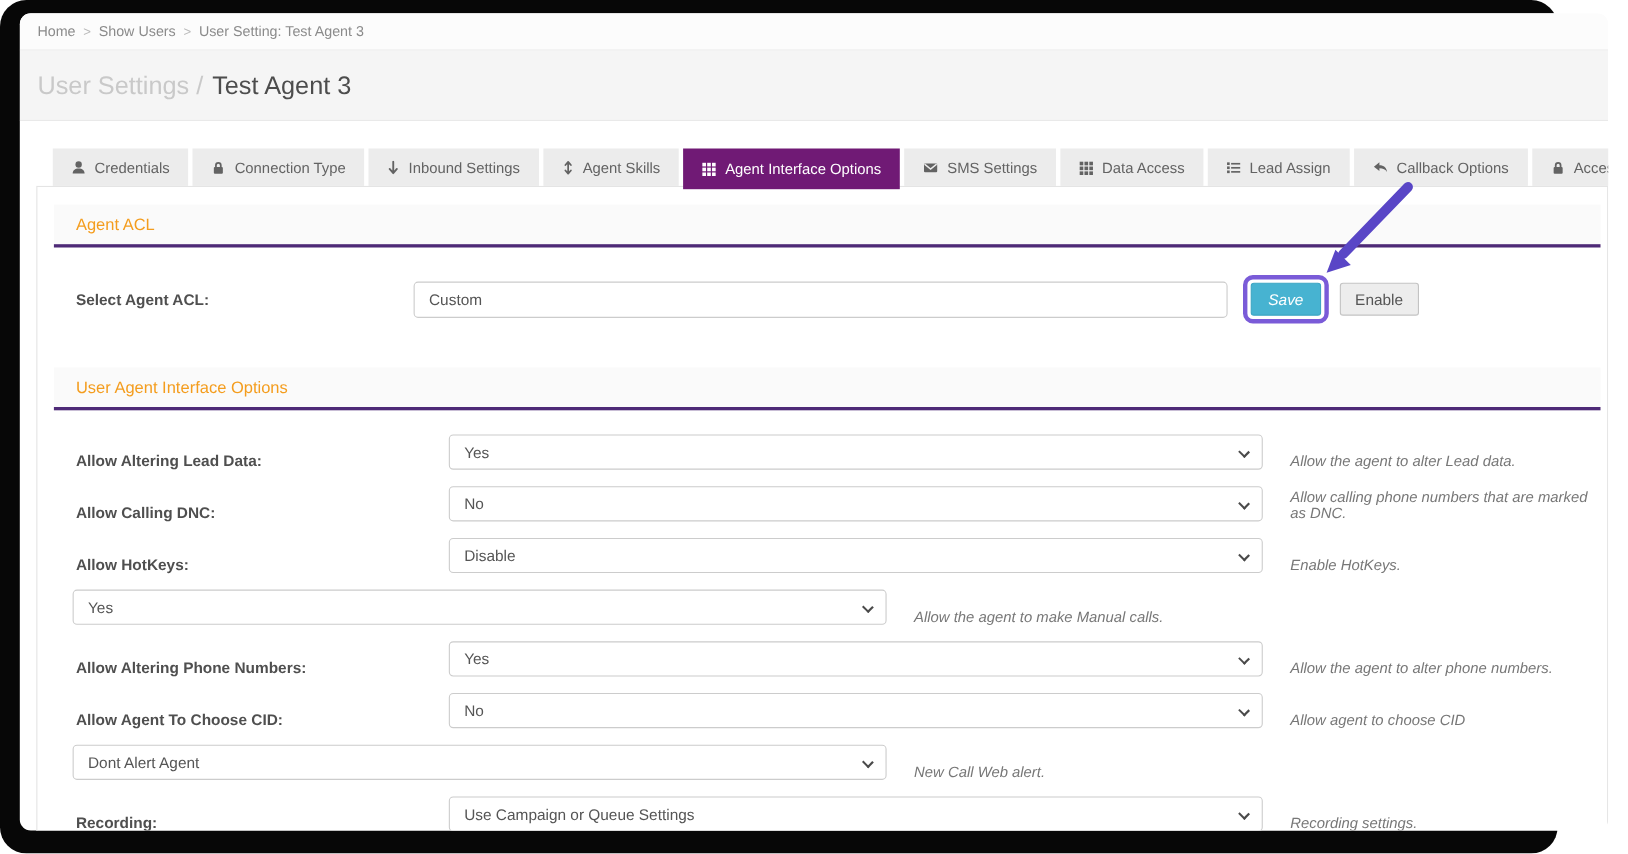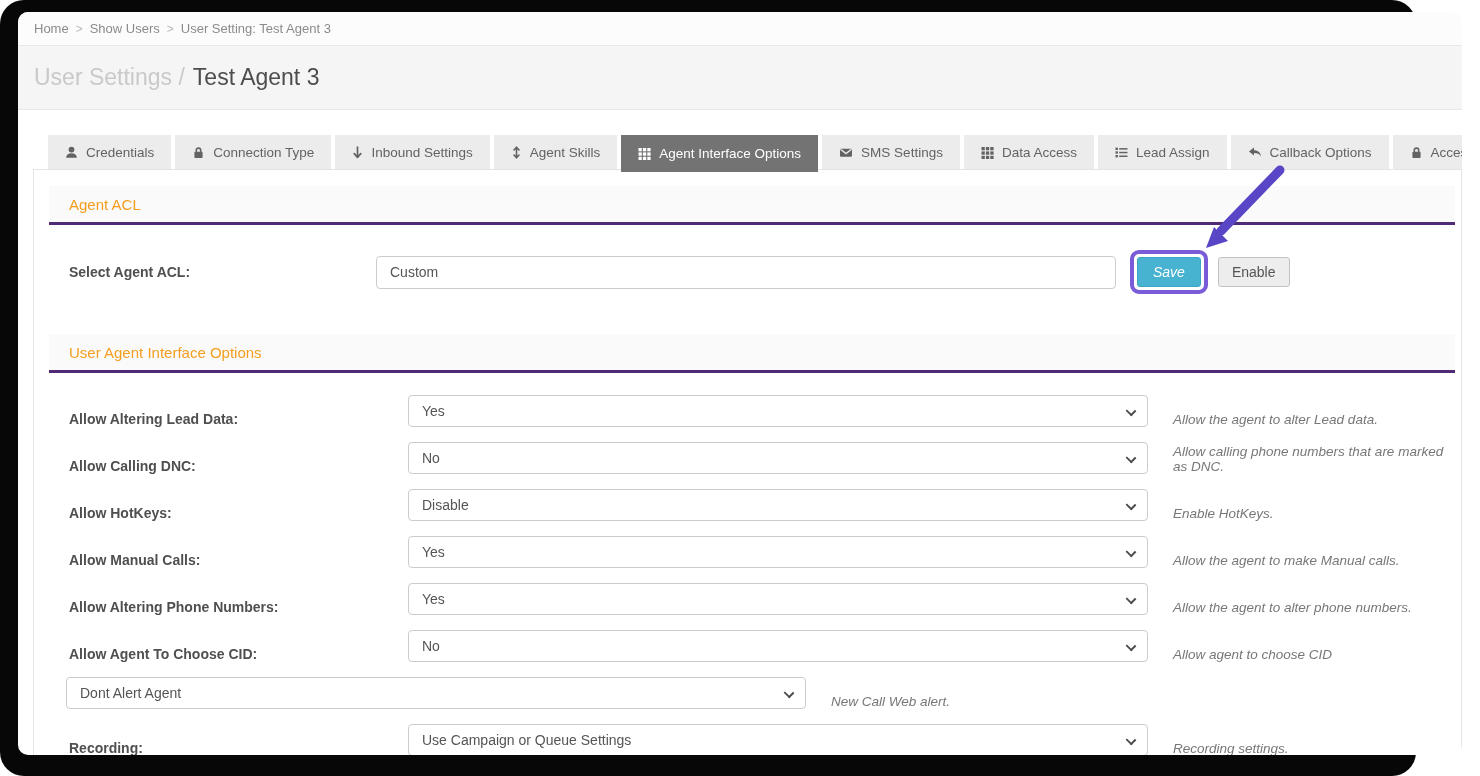--- a/index.html
+++ b/index.html
@@ -17,21 +17,21 @@
   
   .titlebar { height:64px; background:#f5f5f5; border-bottom:1px solid #e9e9e9; display:flex; align-items:center; padding-left:16px; }
   .titlebar .t-light { font-size:23px; color:#c9c9c9; font-weight:400; }
   .titlebar .t-dark  { font-size:23px; color:#4d4d4d; font-weight:400; margin-left:8px; }
 
   
   .tabs { display:flex; align-items:flex-start; gap:4px; padding-left:30px; margin-top:25px; height:34px; white-space:nowrap; overflow:visible; position:relative; z-index:2; }
   .tab { display:flex; align-items:center; height:34px; padding:0 17px; background:#ececec; color:#636363; font-size:13.5px; cursor:pointer; flex:0 0 auto; }
   .tab .ticon { display:inline-flex; margin-right:8px; }
   .tab .ticon svg { display:block; }
-  .tab.active { background:#737373; color:#ffffff; height:37px; }
+  .tab.active { background:#701a75; color:#ffffff; height:37px; }
 
   
   .panel { position:relative; margin-left:15px; margin-top:0; border:1px solid #e4e4e4; background:#ffffff; min-height:600px; padding-top:16px; }
 
   .section-head { margin:0 6px 0 15px; background:#fafafa; color:var(--orange); font-size:15px; padding:10px 20px 9px 20px; border-bottom:3px solid var(--deep-purple); }
   .section-head.second { margin-top:40px; }
 
   .acl-row { display:flex; align-items:center; margin-top:25px; }
   .field-label { margin-left:35px; width:307px; font-size:14px; font-weight:700; color:#4f4f4f; flex:0 0 auto; }
   .text-input { width:740px; height:33px; border:1px solid #cccccc; border-radius:4px; padding:0 13px; font-size:14px; color:#555555; font-family:inherit; background:#ffffff; }
@@ -215,21 +215,20 @@
       <div class="form-row">
         <div class="field-label">Allow HotKeys:</div>
         <div class="select">
             <span>Disable</span>
             <span class="chev"></span>
           </div>
         <div class="help">Enable HotKeys.</div>
       </div>
 
       <div class="form-row">
-        <div class="field-label">Allow Manual Calls:</div>
         <div class="select">
             <span>Yes</span>
             <span class="chev"></span>
           </div>
         <div class="help">Allow the agent to make Manual calls.</div>
       </div>
 
       <div class="form-row">
         <div class="field-label">Allow Altering Phone Numbers:</div>
         <div class="select">

